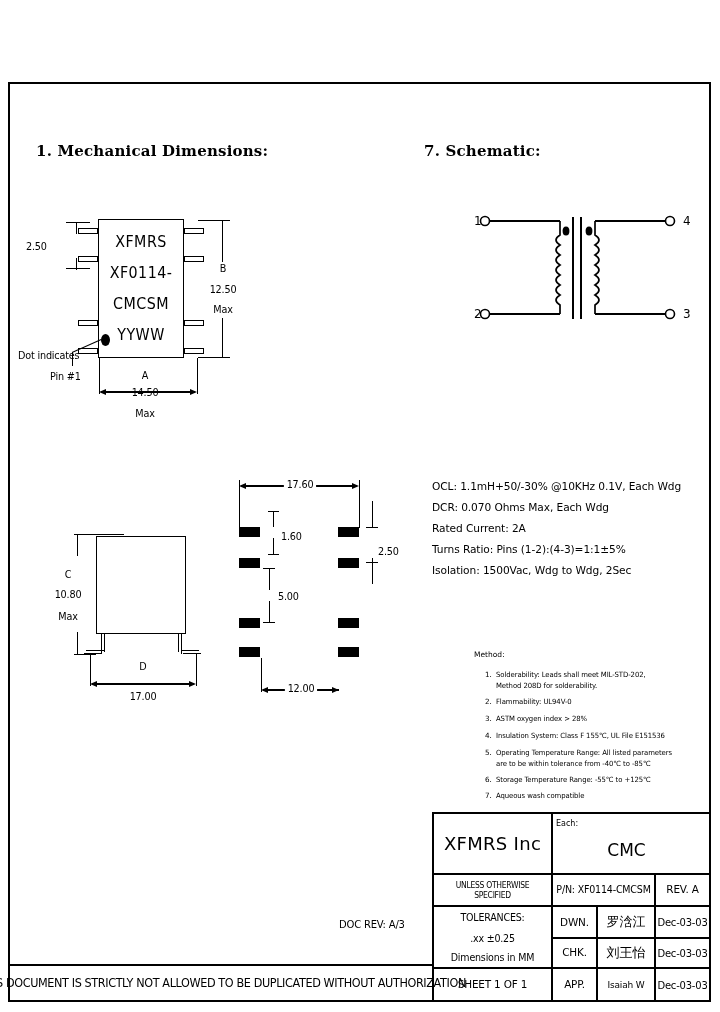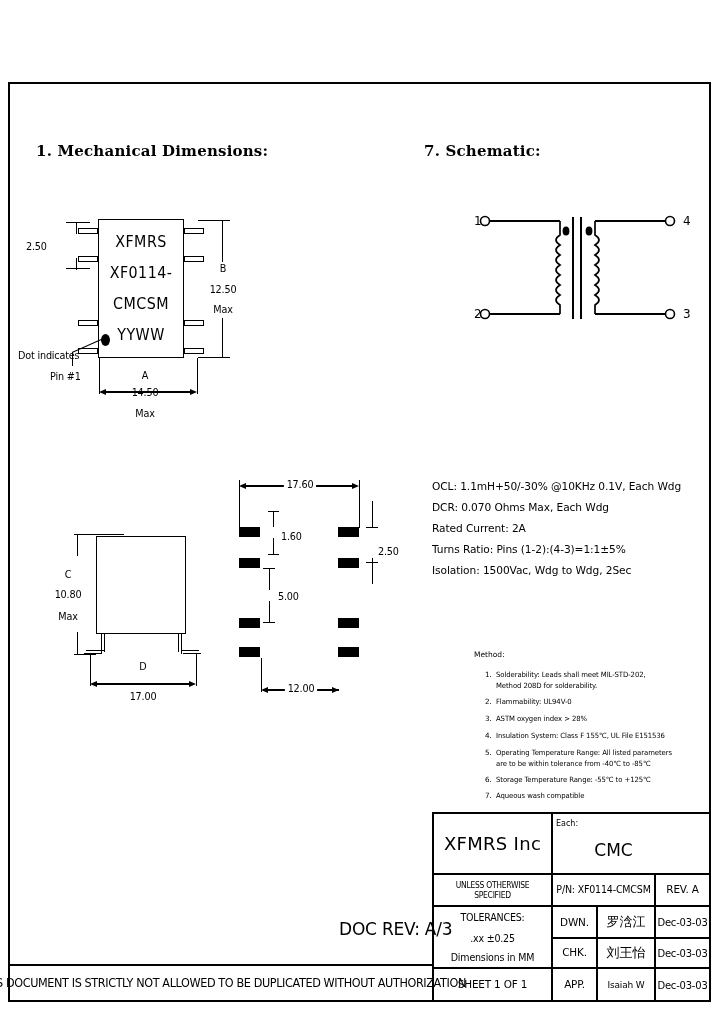--- a/index.html
+++ b/index.html
@@ -180,21 +180,21 @@
     font-size: 11.6px;
     letter-spacing: -0.4px;
     white-space: nowrap;
   }
   .banner span { transform: scaleX(0.97); }
 
   .docrev {
     position: absolute;
     left: 339px; top: 919px;
     font-family: "DejaVu Sans", sans-serif;
-    font-size: 17px;
+    font-size: 10px;
     letter-spacing: -0.2px;
   }
 </style>
 </head>
 <body>
 
 <div class="page">
 
   <div class="frame-outer"></div>
 
@@ -406,21 +406,21 @@
     <div class="tbline" style="left:119px; top:125px; width:160px; height:1.5px;"></div>
     <div class="tbline" style="left:0; top:155px; width:279px; height:2px;"></div>
 
     <div class="tbline" style="left:119px; top:0; width:1.5px; height:190px;"></div>
     <div class="tbline" style="left:164px; top:93px; width:1.5px; height:97px;"></div>
     <div class="tbline" style="left:222px; top:61px; width:1.5px; height:129px;"></div>
 
     <div class="cell brand" style="left:2px; top:2px; width:117px; height:59px;">XFMRS Inc</div>
 
     <div class="cell" style="left:124px; top:4px; width:50px; height:14px; justify-content:flex-start; font-size:8px;">Each:</div>
-    <div class="cell titleval" style="left:104px; top:18px; width:155px; height:40px;">CMC</div>
+    <div class="cell titleval" style="left:117px; top:18px; width:155px; height:40px;">CMC</div>
 
     <div class="cell tb-small" style="left:2px; top:62px; width:117px; height:31px;">UNLESS OTHERWISE SPECIFIED</div>
     <div class="cell tb-med" style="left:2px; top:95px; width:117px; height:20px;">TOLERANCES:</div>
     <div class="cell tb-med" style="left:2px; top:116px; width:117px; height:20px;">.xx ±0.25</div>
     <div class="cell tb-med" style="left:2px; top:136px; width:117px; height:19px;">Dimensions in MM</div>
     <div class="cell tb-med" style="left:2px; top:157px; width:117px; height:31px; font-size:11px;">SHEET 1 OF 1</div>
 
     <div class="cell tb-med" style="left:121px; top:62px; width:101px; height:31px;">P/N: XF0114-CMCSM</div>
     <div class="cell tb-med" style="left:224px; top:62px; width:53px; height:31px; font-size:11px;">REV. A</div>
 

